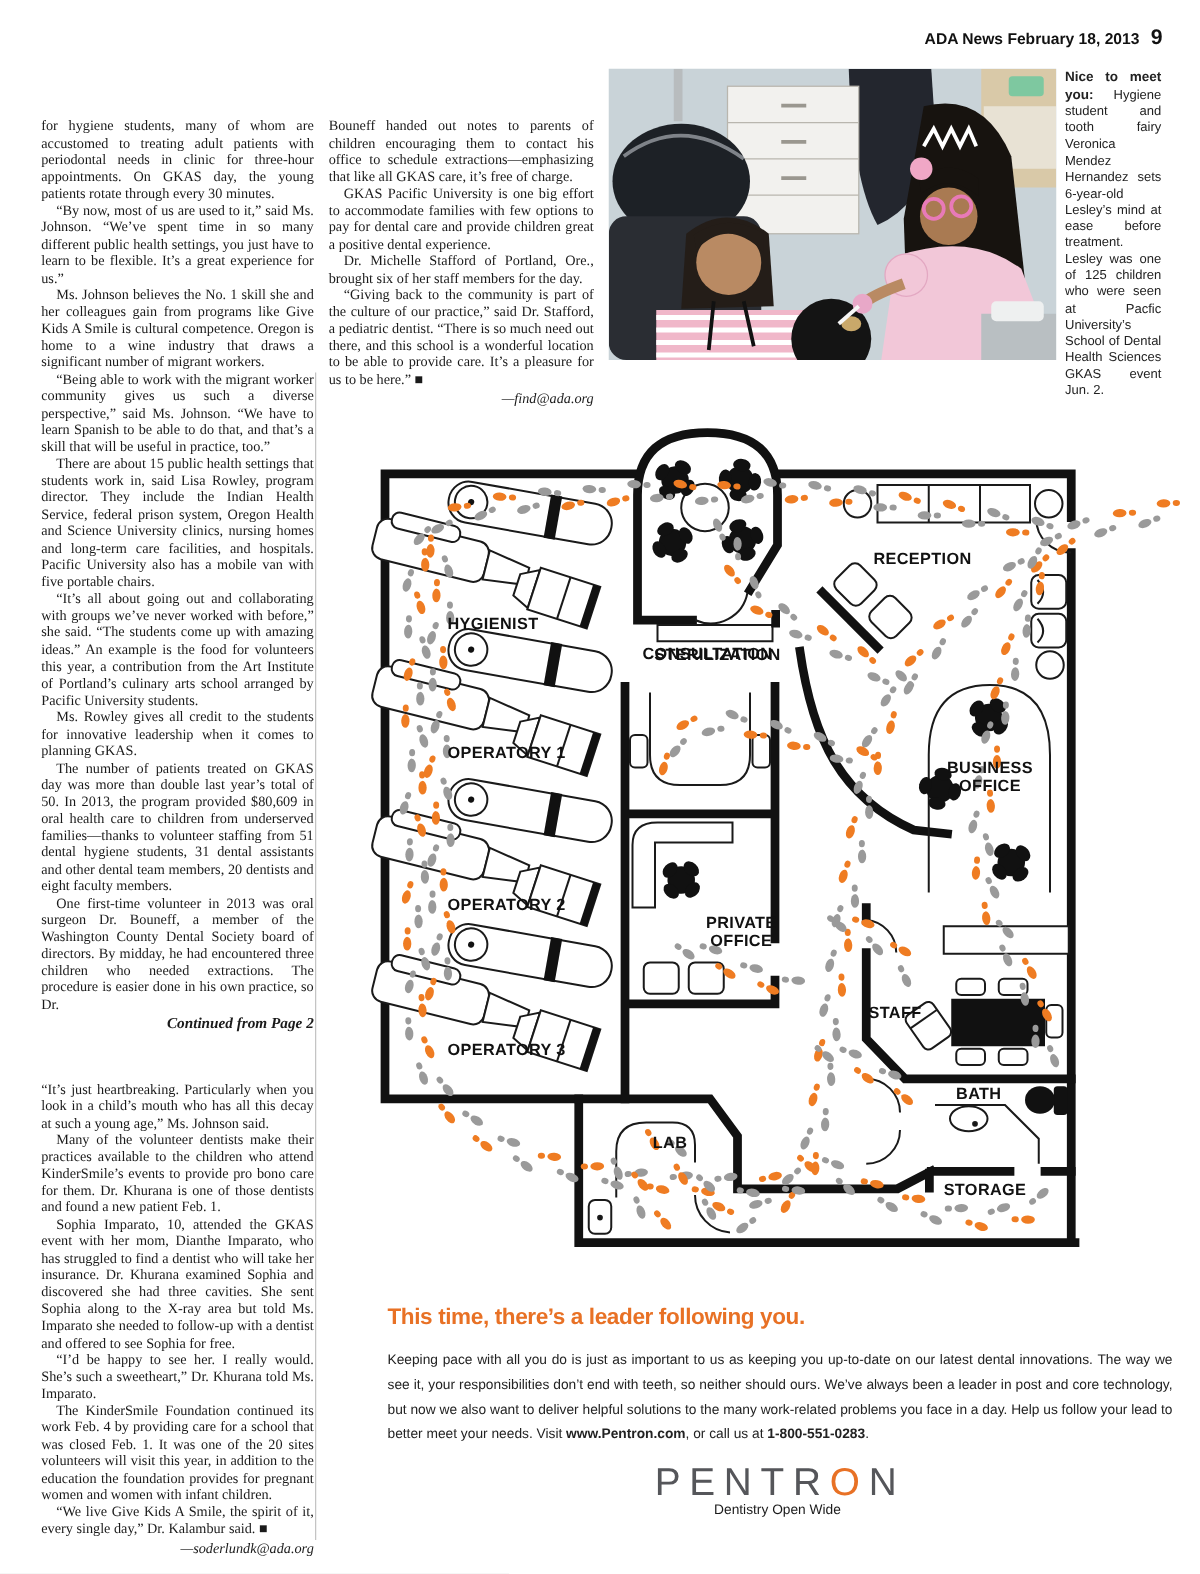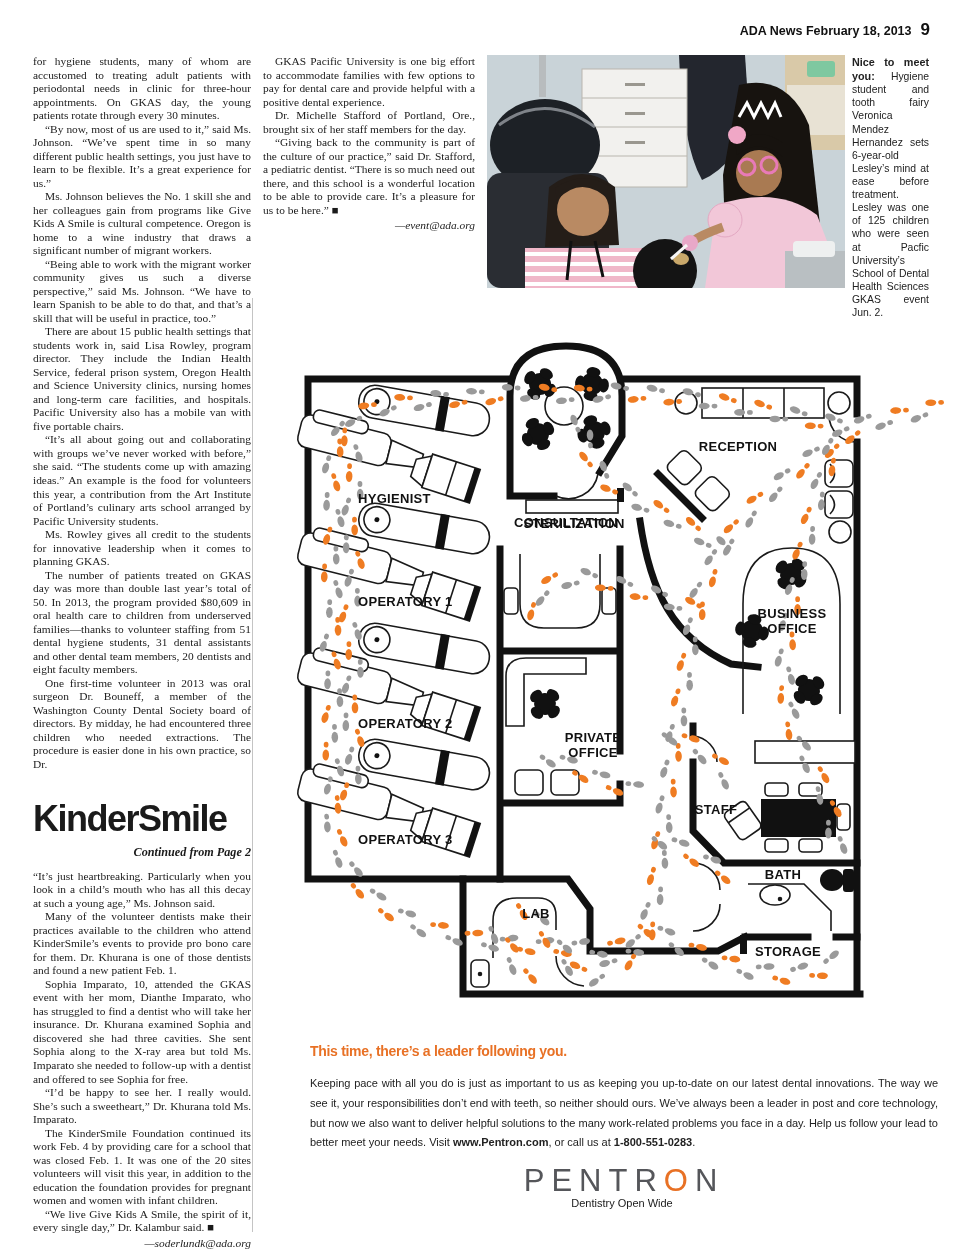--- a/index.html
+++ b/index.html
@@ -5,21 +5,21 @@
   html,body{margin:0;padding:0;background:#e9e9e9;}
   .page{position:relative;width:960px;height:1259px;background:#ffffff;margin:0 auto;
         font-family:"Liberation Serif",serif;color:#1a1a1a;overflow:hidden;}
   
   .masthead{position:absolute;top:20px;right:30px;text-align:right;
             font-family:"Liberation Sans",sans-serif;font-weight:bold;font-size:12.5px;color:#111;}
   .masthead .pageno{font-size:17px;margin-left:9px;}
   
   .col{position:absolute;top:55px;font-size:11.4px;line-height:1.185;text-align:justify;}
   .col p{margin:0;text-indent:12px;}
-  .col p.noind{text-indent:0;}
+  .col p.noind{text-indent:0;margin-top:40px;}
   #col1{left:33px;width:218px;}
   #col2{left:263px;width:212px;}
   .byline{text-align:right;font-style:italic;font-size:11.4px;margin-top:2px;}
   
   .ks-head{font-family:"Liberation Sans",sans-serif;font-weight:bold;font-size:36px;
            letter-spacing:-1.5px;margin:30px 0 8px;text-indent:0;line-height:1;}
   .ks-cont{font-weight:bold;font-style:italic;font-size:12.2px;text-align:right;margin:0 0 10px;}
   
   .photo{position:absolute;left:487px;top:55px;width:358px;height:233px;background:#c9d3d8;overflow:hidden;}
   
@@ -28,21 +28,21 @@
            text-align:justify;color:#222;}
   .caption b{font-size:10.8px;}
   
   .vdivider{position:absolute;left:252px;top:298px;width:1px;height:934px;background:#c4c4c4;}
   
   .floorplan{position:absolute;left:288px;top:296px;width:660px;height:742px;}
   .fp-label{font-family:"Liberation Sans",sans-serif;font-weight:bold;font-size:13px;
             letter-spacing:.3px;fill:#111;}
   
   .ad{position:absolute;left:310px;top:1043px;width:628px;font-family:"Liberation Sans",sans-serif;}
-  .ad-headline{font-size:14px;font-weight:bold;letter-spacing:-.3px;margin:0;}
+  .ad-headline{font-size:18px;font-weight:bold;letter-spacing:-.3px;margin:0;}
   .ad-body{font-size:11px;line-height:1.8;text-align:justify;margin:15px 0 0;color:#222;}
   .ad-logo{margin-top:10px;text-align:center;}
   .logo-word{font-size:31px;letter-spacing:7px;color:#55565a;font-weight:normal;}
   .logo-tag{font-size:11px;font-weight:normal;color:#1a1a1a;margin-top:-2px;padding-right:4px;}
 </style>
 </head>
 <body>
 
 <div class="page">
 
@@ -53,36 +53,36 @@
   <div class="col" id="col1">
     <p class="noind">for hygiene students, many of whom are accustomed to treating adult patients with periodontal needs in clinic for three-hour appointments. On GKAS day, the young patients rotate through every 30 minutes.</p>
     <p>“By now, most of us are used to it,” said Ms. Johnson. “We’ve spent time in so many different public health settings, you just have to learn to be flexible. It’s a great experience for us.”</p>
     <p>Ms. Johnson believes the No. 1 skill she and her colleagues gain from programs like Give Kids A Smile is cultural competence. Oregon is home to a wine industry that draws a significant number of migrant workers.</p>
     <p>“Being able to work with the migrant worker community gives us such a diverse perspective,” said Ms. Johnson. “We have to learn Spanish to be able to do that, and that’s a skill that will be useful in practice, too.”</p>
     <p>There are about 15 public health settings that students work in, said Lisa Rowley, program director. They include the Indian Health Service, federal prison system, Oregon Health and Science University clinics, nursing homes and long-term care facilities, and hospitals. Pacific University also has a mobile van with five portable chairs.</p>
     <p>“It’s all about going out and collaborating with groups we’ve never worked with before,” she said. “The students come up with amazing ideas.” An example is the food for volunteers this year, a contribution from the Art Institute of Portland’s culinary arts school arranged by Pacific University students.</p>
     <p>Ms. Rowley gives all credit to the students for innovative leadership when it comes to planning GKAS.</p>
     <p>The number of patients treated on GKAS day was more than double last year’s total of 50. In 2013, the program provided $80,609 in oral health care to children from underserved families—thanks to volunteer staffing from 51 dental hygiene students, 31 dental assistants and other dental team members, 20 dentists and eight faculty members.</p>
     <p>One first-time volunteer in 2013 was oral surgeon Dr. Bouneff, a member of the Washington County Dental Society board of directors. By midday, he had encountered three children who needed extractions. The procedure is easier done in his own practice, so Dr.</p>
-    <h1 class="ks-head">KinderSmile</h1>
     <div class="ks-cont">Continued from Page 2</div>
     <p class="noind">“It’s just heartbreaking. Particularly when you look in a child’s mouth who has all this decay at such a young age,” Ms. Johnson said.</p>
     <p>Many of the volunteer dentists make their practices available to the children who attend KinderSmile’s events to provide pro bono care for them. Dr. Khurana is one of those dentists and found a new patient Feb. 1.</p>
     <p>Sophia Imparato, 10, attended the GKAS event with her mom, Dianthe Imparato, who has struggled to find a dentist who will take her insurance. Dr. Khurana examined Sophia and discovered she had three cavities. She sent Sophia along to the X-ray area but told Ms. Imparato she needed to follow-up with a dentist and offered to see Sophia for free.</p>
     <p>“I’d be happy to see her. I really would. She’s such a sweetheart,” Dr. Khurana told Ms. Imparato.</p>
     <p>The KinderSmile Foundation continued its work Feb. 4 by providing care for a school that was closed Feb. 1. It was one of the 20 sites volunteers will visit this year, in addition to the education the foundation provides for pregnant women and women with infant children.</p>
     <p>“We live Give Kids A Smile, the spirit of it, every single day,” Dr. Kalambur said. ■</p>
     <div class="byline">—soderlundk@ada.org</div>
   </div>
 
   <div class="col" id="col2">
-    <p>GKAS Pacific University is one big effort to accommodate families with few options to pay for dental care and provide helpful with a positive dental experience.</p>
+    <p class="noind">Bouneff handed out notes to parents of children encouraging them to contact his office to schedule extractions—emphasizing that like all GKAS care, it’s free of charge.</p>
+    <p>GKAS Pacific University is one big effort to accommodate families with few options to pay for dental care and provide children great a positive dental experience.</p>
     <p>Dr. Michelle Stafford of Portland, Ore., brought six of her staff members for the day.</p>
     <p>“Giving back to the community is part of the culture of our practice,” said Dr. Stafford, a pediatric dentist. “There is so much need out there, and this school is a wonderful location to be able to provide care. It’s a pleasure for us to be here.” ■</p>
-    <div class="byline">—event@ada.org</div>
+    <div class="byline">—find@ada.org</div>
   </div>
 
   <div class="photo">
     <svg width="358" height="233" viewBox="0 0 358 233">
       <rect x="0" y="0" width="358" height="233" fill="#c9d3d8"></rect>
       <rect x="298" y="0" width="60" height="95" fill="#d9c9a8"></rect>
       <rect x="320" y="6" width="28" height="16" rx="3" fill="#7ec8a0"></rect>
       <rect x="300" y="30" width="58" height="50" fill="#e8e2d4"></rect>
 
       <path d="M192,0 L258,0 L262,60 Q250,110 215,125 Q195,90 192,0 Z" fill="#23262e"></path>

